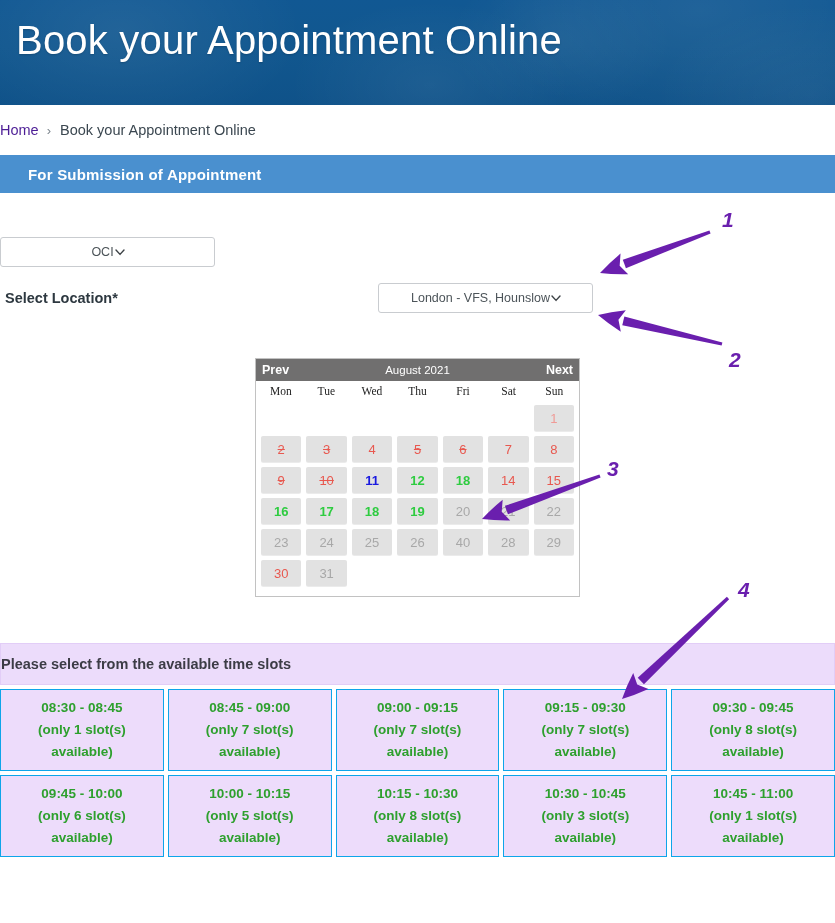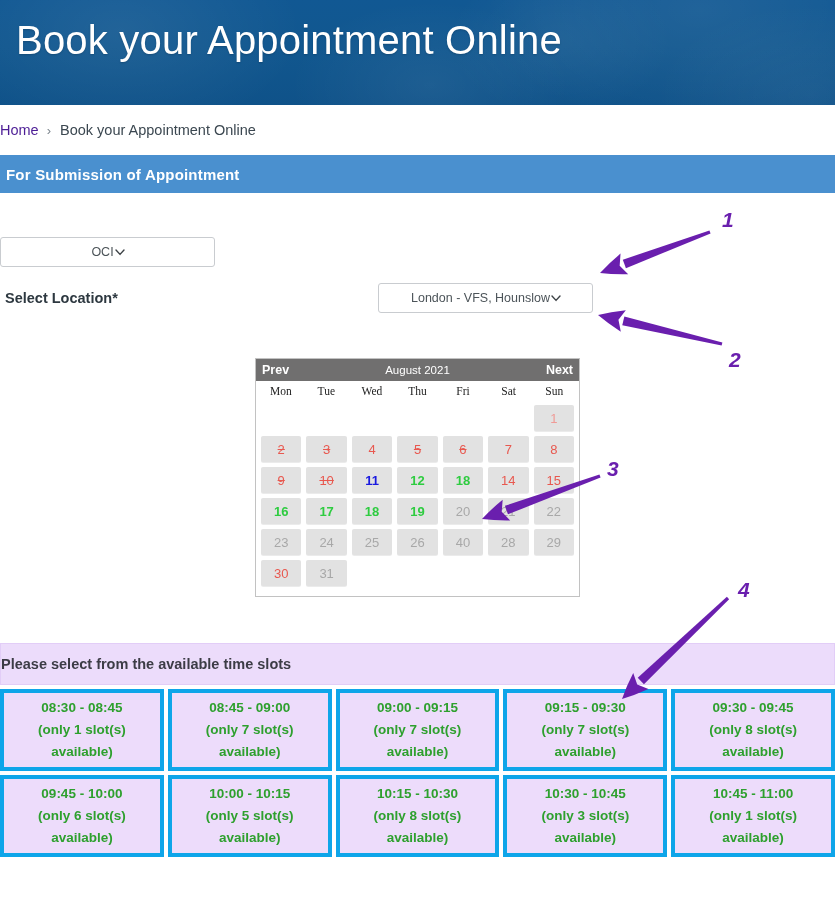--- a/index.html
+++ b/index.html
@@ -52,21 +52,21 @@
   .crumb { color:#4c1d95; }
   .crumb-sep { margin: 0 9px 0 8px; color:#7b848c; font-size: 13px; }
   .crumb-current { color:#3b4750; }
 
   
   .section-bar {
     height: 38px;
     background:#4a90cf;
     display:flex;
     align-items:center;
-    padding-left: 6px;
+    padding-left: 28px;
     color:#ffffff;
     font-size: 15px;
     font-weight: bold;
     letter-spacing:.2px;
   }
 
   
   .form-area { position:relative; padding-top: 36px; }
   .form-row {
     display:flex;
@@ -173,21 +173,21 @@
     color:#3c3c46;
   }
   .slots-grid {
     display:grid;
     grid-template-columns: repeat(5, 1fr);
     gap: 4px;
     margin-top: 4px;
   }
   .slot {
     background:#eddcfb;
-    border:4px solid #0ea5e9;
+    border:1px solid #0ea5e9;
     min-height: 82px;
     display:flex;
     flex-direction:column;
     align-items:center;
     justify-content:center;
     color:#2ea02e;
     font-weight:bold;
     font-size: 13.5px;
     line-height: 22px;
     text-align:center;

